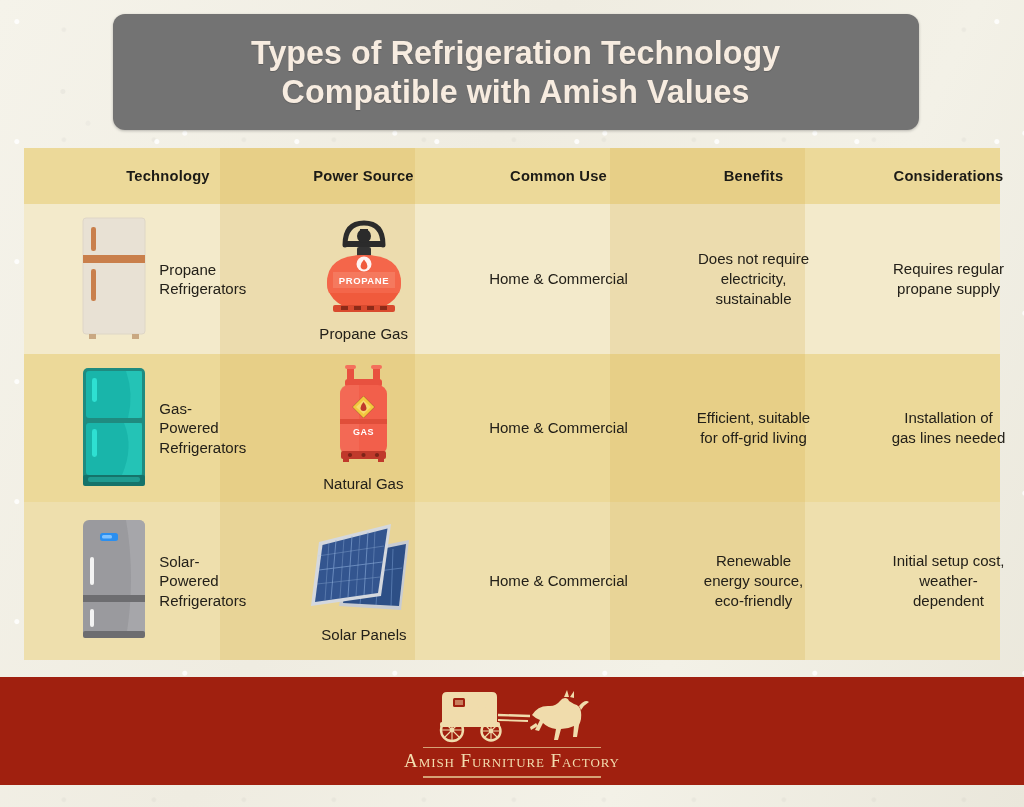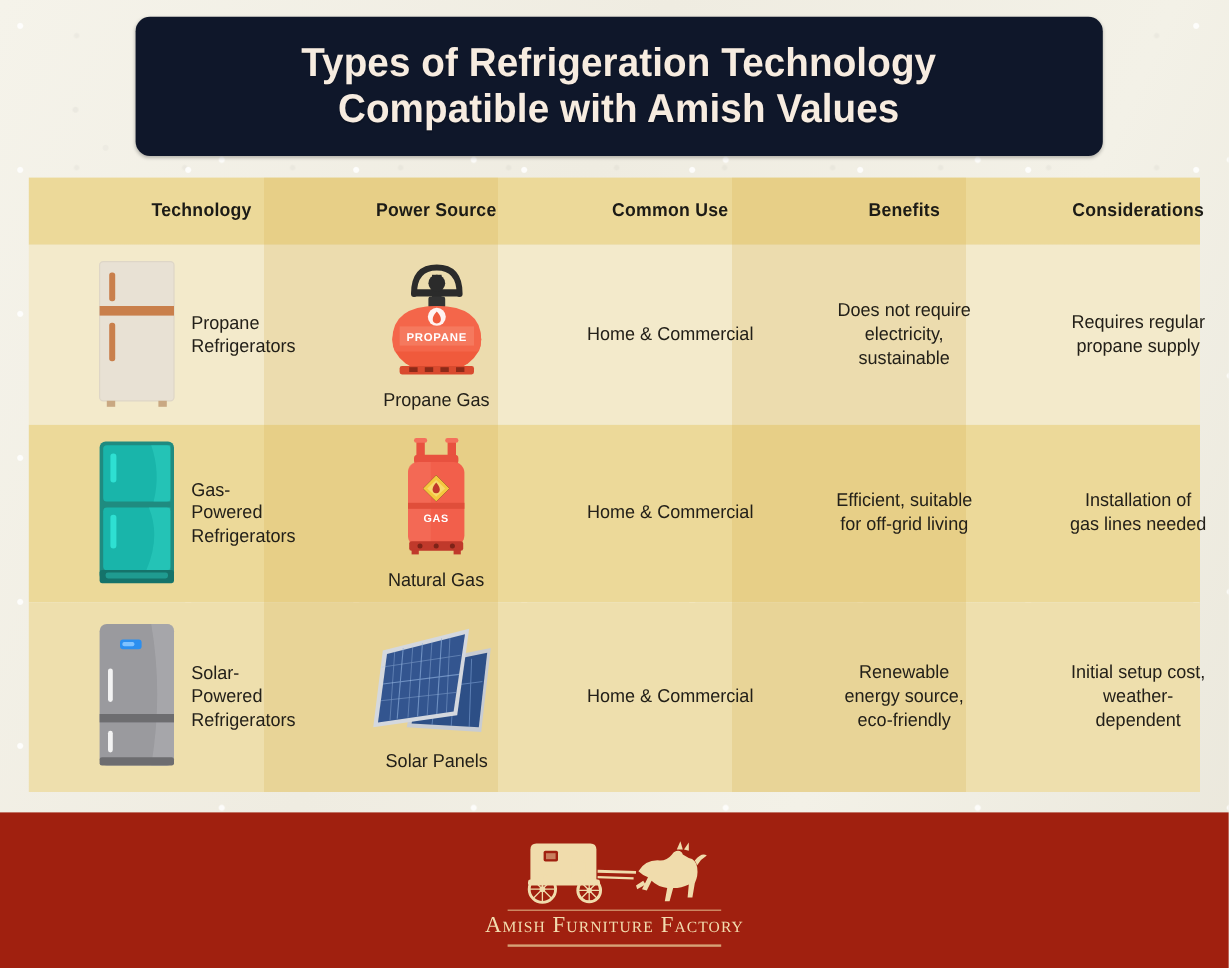--- a/index.html
+++ b/index.html
@@ -22,21 +22,21 @@
       radial-gradient(circle at 88% 74%, rgba(255,255,255,.8) 0 2px, rgba(0,0,0,0) 3px),
       radial-gradient(circle at 55% 88%, rgba(0,0,0,.025) 0 2px, rgba(0,0,0,0) 3px),
       linear-gradient(115deg,#f5f3ea 0%,#efece1 40%,#f3f1e7 70%,#eae7db 100%);
     background-size:140px 120px,170px 150px,90px 110px,210px 180px,160px 140px,100% 100%;
     pointer-events:none;
   }
 
   
   #title-banner{
     position:absolute; left:113px; top:14px; width:806px; height:116px;
-    background:#0f172a;
+    background:#737373;
     border-radius:12px;
     box-shadow:0 1px 3px rgba(0,0,0,.25);
     display:flex; align-items:center; justify-content:center;
   }
   #title-text{
     color:#f7ece0;
     font-size:33.5px;
     line-height:1.17;
     font-weight:bold;
     text-align:center;
@@ -69,21 +69,21 @@
   .tcell{ font-size:15.5px; color:#232019; text-align:center; line-height:1.28; transform:scaleX(.97); }
   .tech-cell{ justify-content:flex-start; gap:6px; padding-left:8px; }
   .tech-label{ font-size:15.5px; color:#232019; line-height:1.25; transform:scaleX(.97); }
   .power-cell{ flex-direction:column; justify-content:center; gap:6px; }
   .power-label{ font-size:15.5px; color:#232019; transform:scaleX(.97); }
 
   .art{ flex:0 0 auto; display:block; }
 
   
   #footer-band{
-    position:absolute; left:0; top:677px; width:1024px; height:130px;
+    position:absolute; left:0; top:677px; width:1024px; height:108px;
     background:#a0200f;
     display:flex; flex-direction:column; align-items:center; justify-content:center;
   }
   #logo-wrap{ display:flex; flex-direction:column; align-items:center; }
   #logo-rule-top{ width:178px; height:1.5px; background:#e8cd9a; opacity:.75; margin-bottom:2px;}
   #logo-rule-bottom{ width:178px; height:1.5px; background:#e8cd9a; opacity:.75; margin-top:4px;}
   #logo-name{
     font-family:"Liberation Serif", serif;
     color:#f2dcae; font-size:19px; letter-spacing:.9px;
     font-variant:small-caps; font-weight:normal;

